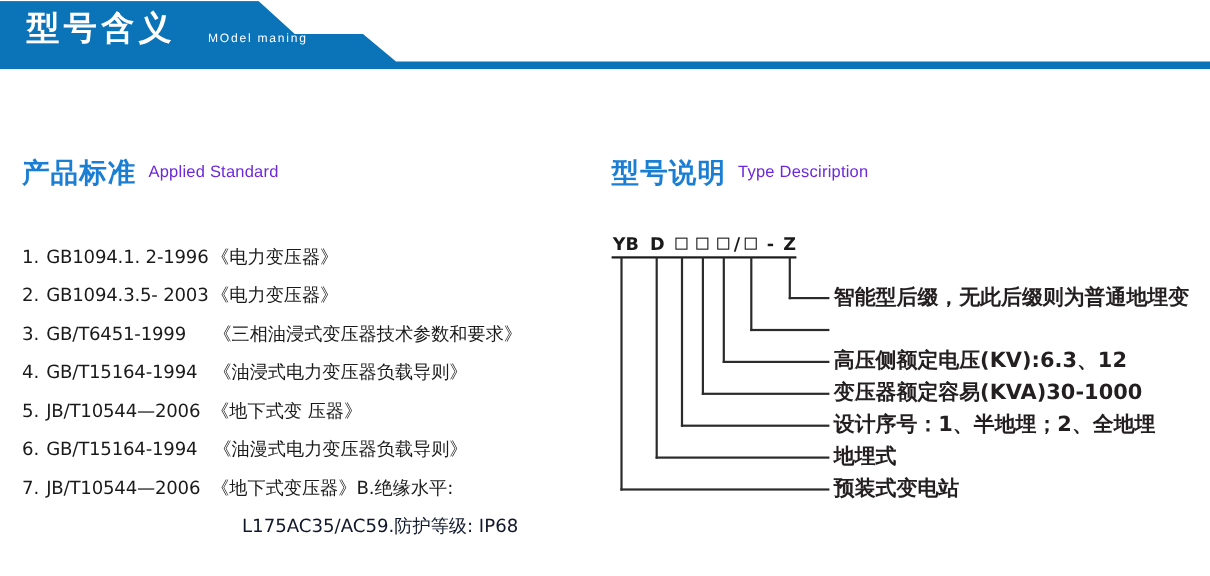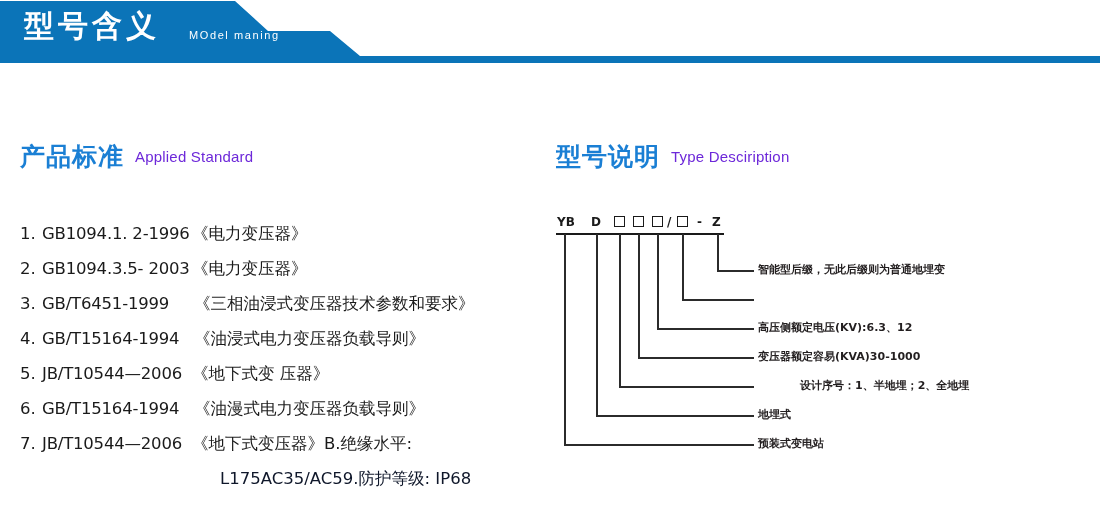--- a/index.html
+++ b/index.html
@@ -72,41 +72,41 @@
     font-family:"DejaVu Sans","Liberation Sans",sans-serif;
   }
 
   
   #type-diagram{position:absolute;left:540px;top:212px;width:560px;height:260px;}
 
   
   #code-line{position:absolute;left:0;top:0;height:26px;}
   .code-tok{
     position:absolute;top:0;
-    font-size:12px;font-weight:700;color:#1a1a1a;
+    font-size:16px;font-weight:700;color:#1a1a1a;
     font-family:"DejaVu Sans","Liberation Sans",sans-serif;
     line-height:20px;white-space:nowrap;
   }
   .code-box{
     position:absolute;top:4px;width:11px;height:11px;
     border:1.6px solid #1a1a1a;box-sizing:border-box;
   }
   #code-rule{
     position:absolute;left:16px;top:21px;width:168px;height:1.6px;
     background:#1a1a1a;
   }
 
   
   .lead-v{position:absolute;width:1.6px;background:#2b2b2b;}
   .lead-h{position:absolute;height:1.6px;background:#2b2b2b;}
 
   
   .lead-label{
     position:absolute;left:218px;
-    font-size:11px;font-weight:700;color:#231f20;
+    font-size:19px;font-weight:700;color:#231f20;
     white-space:nowrap;line-height:16px;
     font-family:"DejaVu Sans","Liberation Sans",sans-serif;
   }
 </style>
 </head>
 <body>
 
 <div id="banner-wrap">
   <div class="banner-shape"></div>
   <div id="banner-title">型号含义</div>
@@ -192,16 +192,16 @@
 
   <div class="lead-v" style="left:142px;top:22px;height:67px;"></div>
   <div class="lead-h" style="left:142px;top:87px;width:72px;"></div>
 
   <div class="lead-v" style="left:177px;top:22px;height:38px;"></div>
   <div class="lead-h" style="left:177px;top:58px;width:37px;"></div>
 
   <div class="lead-label" style="top:50px;">智能型后缀，无此后缀则为普通地埋变</div>
   <div class="lead-label" style="top:108px;">高压侧额定电压(KV):6.3、12</div>
   <div class="lead-label" style="top:137px;">变压器额定容易(KVA)30-1000</div>
-  <div class="lead-label" style="top:166px;margin-left:42px;">设计序号：1、半地埋；2、全地埋</div>
+  <div class="lead-label" style="top:166px;">设计序号：1、半地埋；2、全地埋</div>
   <div class="lead-label" style="top:195px;">地埋式</div>
   <div class="lead-label" style="top:224px;">预装式变电站</div>
 </div>
 
 </body></html>

